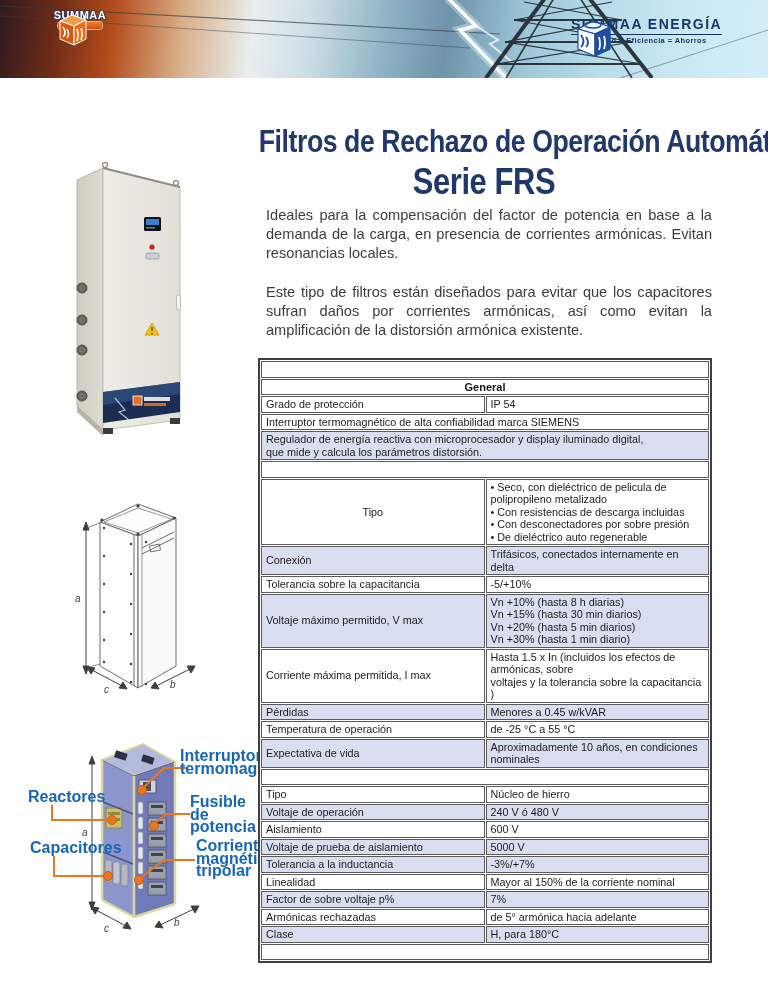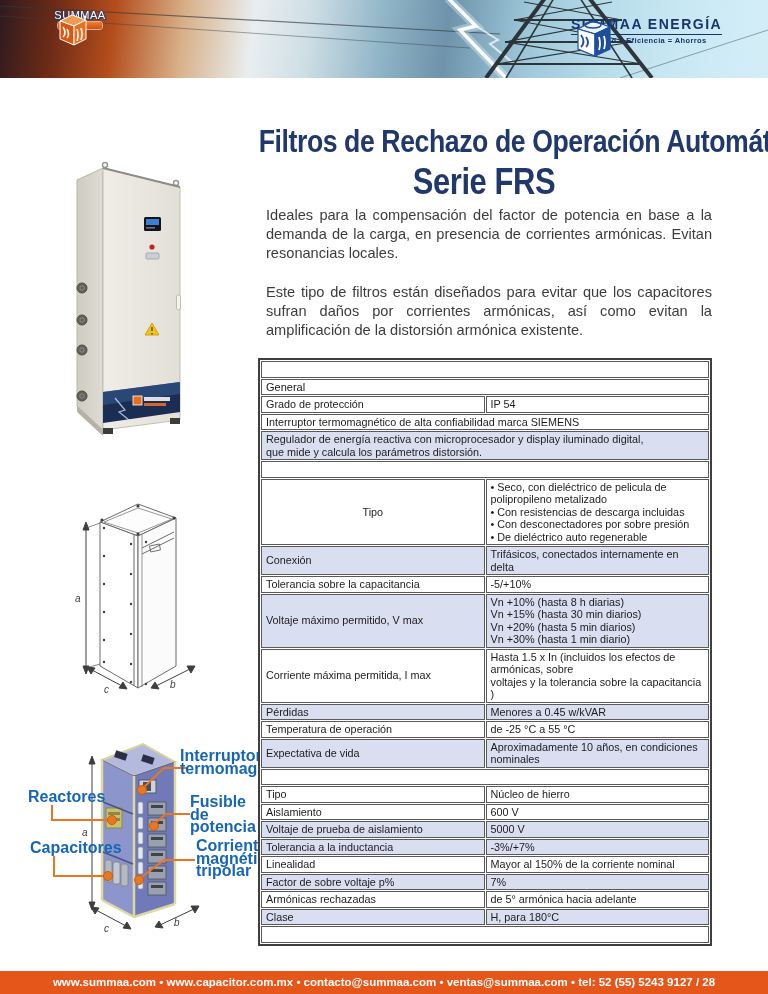--- a/index.html
+++ b/index.html
@@ -9,21 +9,21 @@
   }
   
   .hero{
     position:absolute;left:0;top:0;width:768px;height:78px;
     background:linear-gradient(97deg,#2e1a20 0%,#6b2a16 7%,#b44d1c 15%,#d8b089 24%,
       #e9eef0 33%,#cfdfe6 40%,#8fb4c6 50%,#6e93aa 58%,#9cc6d8 68%,#b7dcea 78%,#c9e8f4 88%,#d4eef7 100%);
   }
   .hero svg{position:absolute;left:0;top:0;}
   .logo-left{position:absolute;left:52px;top:11px;width:56px;height:66px;text-align:center;}
   .logo-left .brand{
-    font-size:11px;font-weight:normal;color:#fff;letter-spacing:.5px;margin-top:-2px;
+    font-size:11px;font-weight:bold;color:#fff;letter-spacing:.5px;margin-top:-2px;
     text-shadow:0 0 2px #1d3a6e,0 0 2px #1d3a6e,1px 1px 1px #1d3a6e;
   }
   .logo-left .banner{height:7px;margin:1px 6px 0 6px;border-radius:3px;
     background:linear-gradient(180deg,#f08030,#d14e12);box-shadow:0 0 0 1px rgba(255,255,255,.6);}
   .logo-right{position:absolute;left:571px;top:16px;display:flex;align-items:center;gap:7px;}
   .logo-right .txt{color:#16366b;}
   .logo-right .brand{font-size:14px;font-weight:bold;letter-spacing:1.5px;white-space:nowrap;}
   .logo-right .rule{height:1px;background:#16366b;margin:2px 0 1px 0;}
   .logo-right .tagline{font-size:7.5px;font-weight:bold;letter-spacing:.4px;text-align:center;}
   
@@ -38,21 +38,21 @@
   .intro p{margin:0 0 20px 8px;}
   
   .specs{position:absolute;left:258px;top:358px;width:454px;}
   table.specs-t{width:454px;border-collapse:separate;border-spacing:1px;
     border:2px solid #3f3f3f;background:#fff;font-size:10.8px;color:#1c1c1c;table-layout:fixed;}
   table.specs-t td{border:1px solid #5a5a5a;padding:1px 4px;vertical-align:middle;line-height:12.5px;background:#fff;}
   td.main-hdr{background:#5b79a4;color:#fff;font-weight:bold;text-align:center;
     border:1px solid #23365c;font-size:11px;padding:2px 0;}
   td.sec-dark{background:#1e3866;color:#fff;font-weight:bold;text-align:center;
     border:1px solid #1e3866;font-size:11px;padding:2px 0;}
-  td.sec-light{background:#d9def0;color:#141414;font-weight:normal;text-align:left;font-size:11px;padding:2px 0;}
+  td.sec-light{background:#d9def0;color:#141414;font-weight:bold;text-align:center;font-size:11px;padding:2px 0;}
   td.lblcol{width:170px;}
   tr.shade td{background:#d9def0;}
   
   .fig{position:absolute;}
   .callout{position:absolute;color:#1566b3;font-size:16px;font-weight:bold;line-height:12.5px;white-space:pre-line;}
   
   .footer-bar{position:absolute;left:0;bottom:0;width:768px;height:23px;background:#e4561a;}
   .footer-bar .txt{color:#fff;font-size:11.5px;font-weight:bold;text-align:center;line-height:23px;white-space:nowrap;}
 </style>
 </head>
@@ -431,20 +431,24 @@
             <td class="lblcol">Expectativa de vida</td>
             <td>Aproximadamente 10 años, en condiciones nominales</td>
           </tr>
           <tr>
             <td colspan="2" class="sec-dark">Reactores</td>
           </tr>
           <tr>
             <td class="lblcol">Tipo</td>
             <td>Núcleo de hierro</td>
           </tr>
+          <tr class="shade">
+            <td class="lblcol">Voltaje de operación</td>
+            <td>240 V ó 480 V</td>
+          </tr>
           <tr>
             <td class="lblcol">Aislamiento</td>
             <td>600 V</td>
           </tr>
           <tr class="shade">
             <td class="lblcol">Voltaje de prueba de aislamiento</td>
             <td>5000 V</td>
           </tr>
           <tr class="shade">
             <td class="lblcol">Tolerancia a la inductancia</td>
@@ -466,17 +470,14 @@
             <td class="lblcol">Clase</td>
             <td>H, para 180°C</td>
           </tr>
           <tr>
             <td colspan="2" class="sec-dark">Otras</td>
           </tr>
         </tbody>
     </table>
   </div>
 
-  <div class="footer-bar">
-    <div class="txt">www.summaa.com • www.capacitor.com.mx • contacto@summaa.com • ventas@summaa.com • tel: 52 (55) 5243 9127 / 28</div>
-  </div>
 
 </div>
 
 </body></html>

